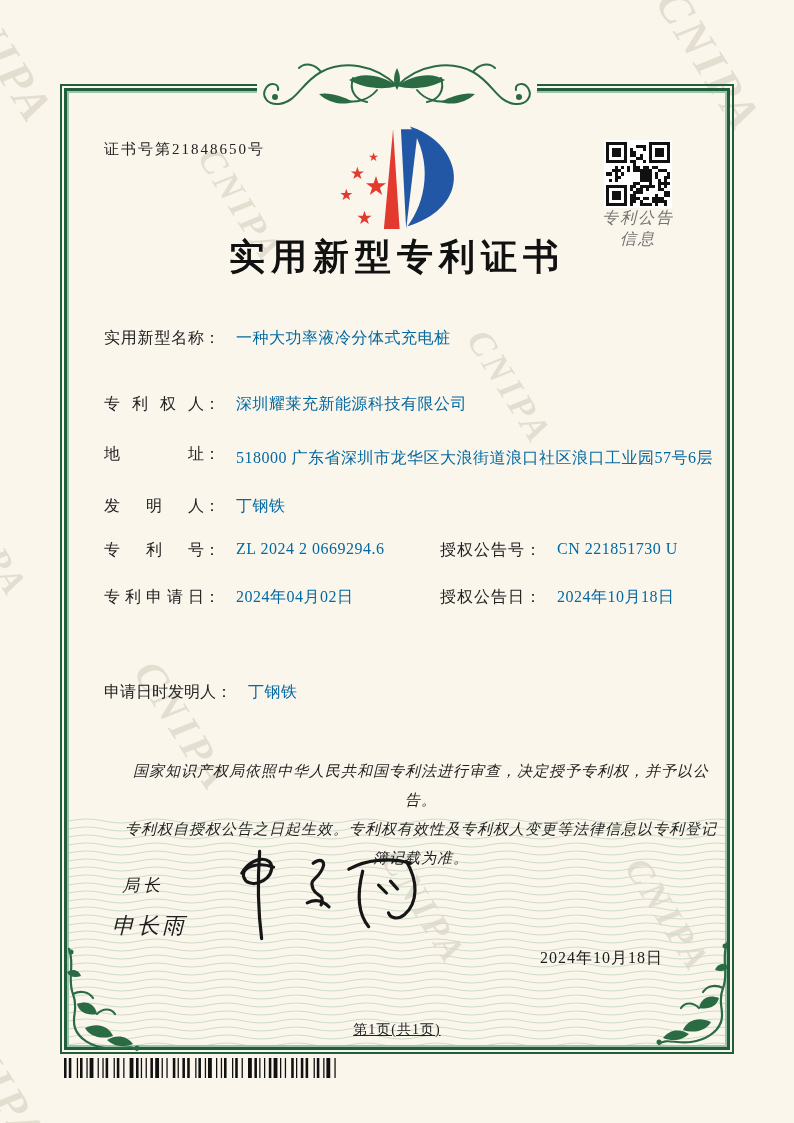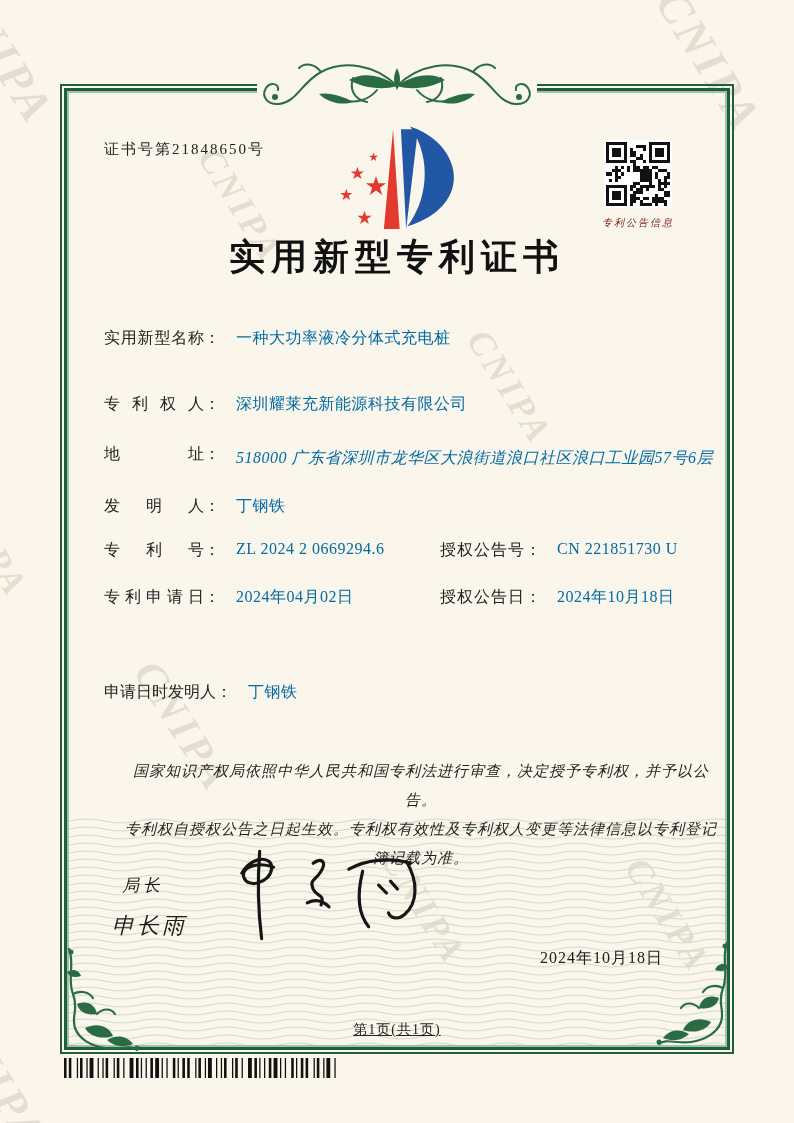--- a/index.html
+++ b/index.html
@@ -22,32 +22,32 @@
   .guilloche{position:absolute;left:0;right:0;bottom:0;height:228px;}
   .top-ornament{position:absolute;left:50%;top:56px;transform:translateX(-50%);width:280px;height:60px;background:#faf6ec;}
   .corner{position:absolute;width:92px;height:110px;}
   .corner.bl{left:58px;top:944px;}
   .corner.br{left:646px;top:938px;transform:scaleX(-1);}
   
   .cert-no{position:absolute;left:104px;top:140px;font-size:15px;letter-spacing:2px;color:#222;}
   .logo{position:absolute;left:330px;top:124px;width:134px;height:118px;}
   .qr-wrap{position:absolute;left:598px;top:140px;width:80px;text-align:center;}
   .qr{width:64px;height:64px;margin:0 auto;background:#fff;padding:2px;}
-  .qr-caption{margin-top:8px;font-size:10px;letter-spacing:2px;font-style:italic;color:#7f1d1d;}
+  .qr-caption{margin-top:0;font-size:16px;letter-spacing:2px;font-style:italic;color:#737373;}
   .title{
     position:absolute;left:0;right:0;top:233px;text-align:center;
     font-size:36px;font-weight:700;letter-spacing:6px;color:#111;
   }
   
   .row{position:absolute;left:104px;font-size:16px;white-space:nowrap;}
   .lbl{display:inline-block;width:100px;text-align:justify;text-align-last:justify;vertical-align:top;color:#222;}
   .lbl.auto{width:auto;text-align-last:auto;letter-spacing:1px;}
   .colon{display:inline-block;vertical-align:top;color:#222;}
   .val{display:inline-block;margin-left:12px;vertical-align:top;color:#0369a1;letter-spacing:.5px;}
-  .val.wrap{white-space:normal;width:505px;line-height:27px;font-style:italic;}
+  .val.wrap{white-space:normal;width:505px;line-height:27px;}
   .col2{position:absolute;left:336px;top:0;white-space:nowrap;}
   
   .statement{position:absolute;left:70px;right:70px;top:757px;text-align:center;
     font-size:15px;line-height:29px;font-style:italic;color:#1f1f1f;letter-spacing:1px;margin-left:48px;}
   
   .signer-title{position:absolute;left:114px;top:874px;font-size:17px;letter-spacing:4px;font-style:italic;margin-left:8px;}
   .signer-name{position:absolute;left:112px;top:911px;font-size:22px;letter-spacing:3px;font-style:italic;}
   .sig{position:absolute;left:222px;top:843px;width:218px;height:100px;}
   .issue-date{position:absolute;left:540px;top:948px;font-size:16px;letter-spacing:1px;}
   .page-indicator{position:absolute;left:0;right:0;top:1021px;text-align:center;font-size:14px;letter-spacing:1px;color:#222;text-decoration:underline;}

